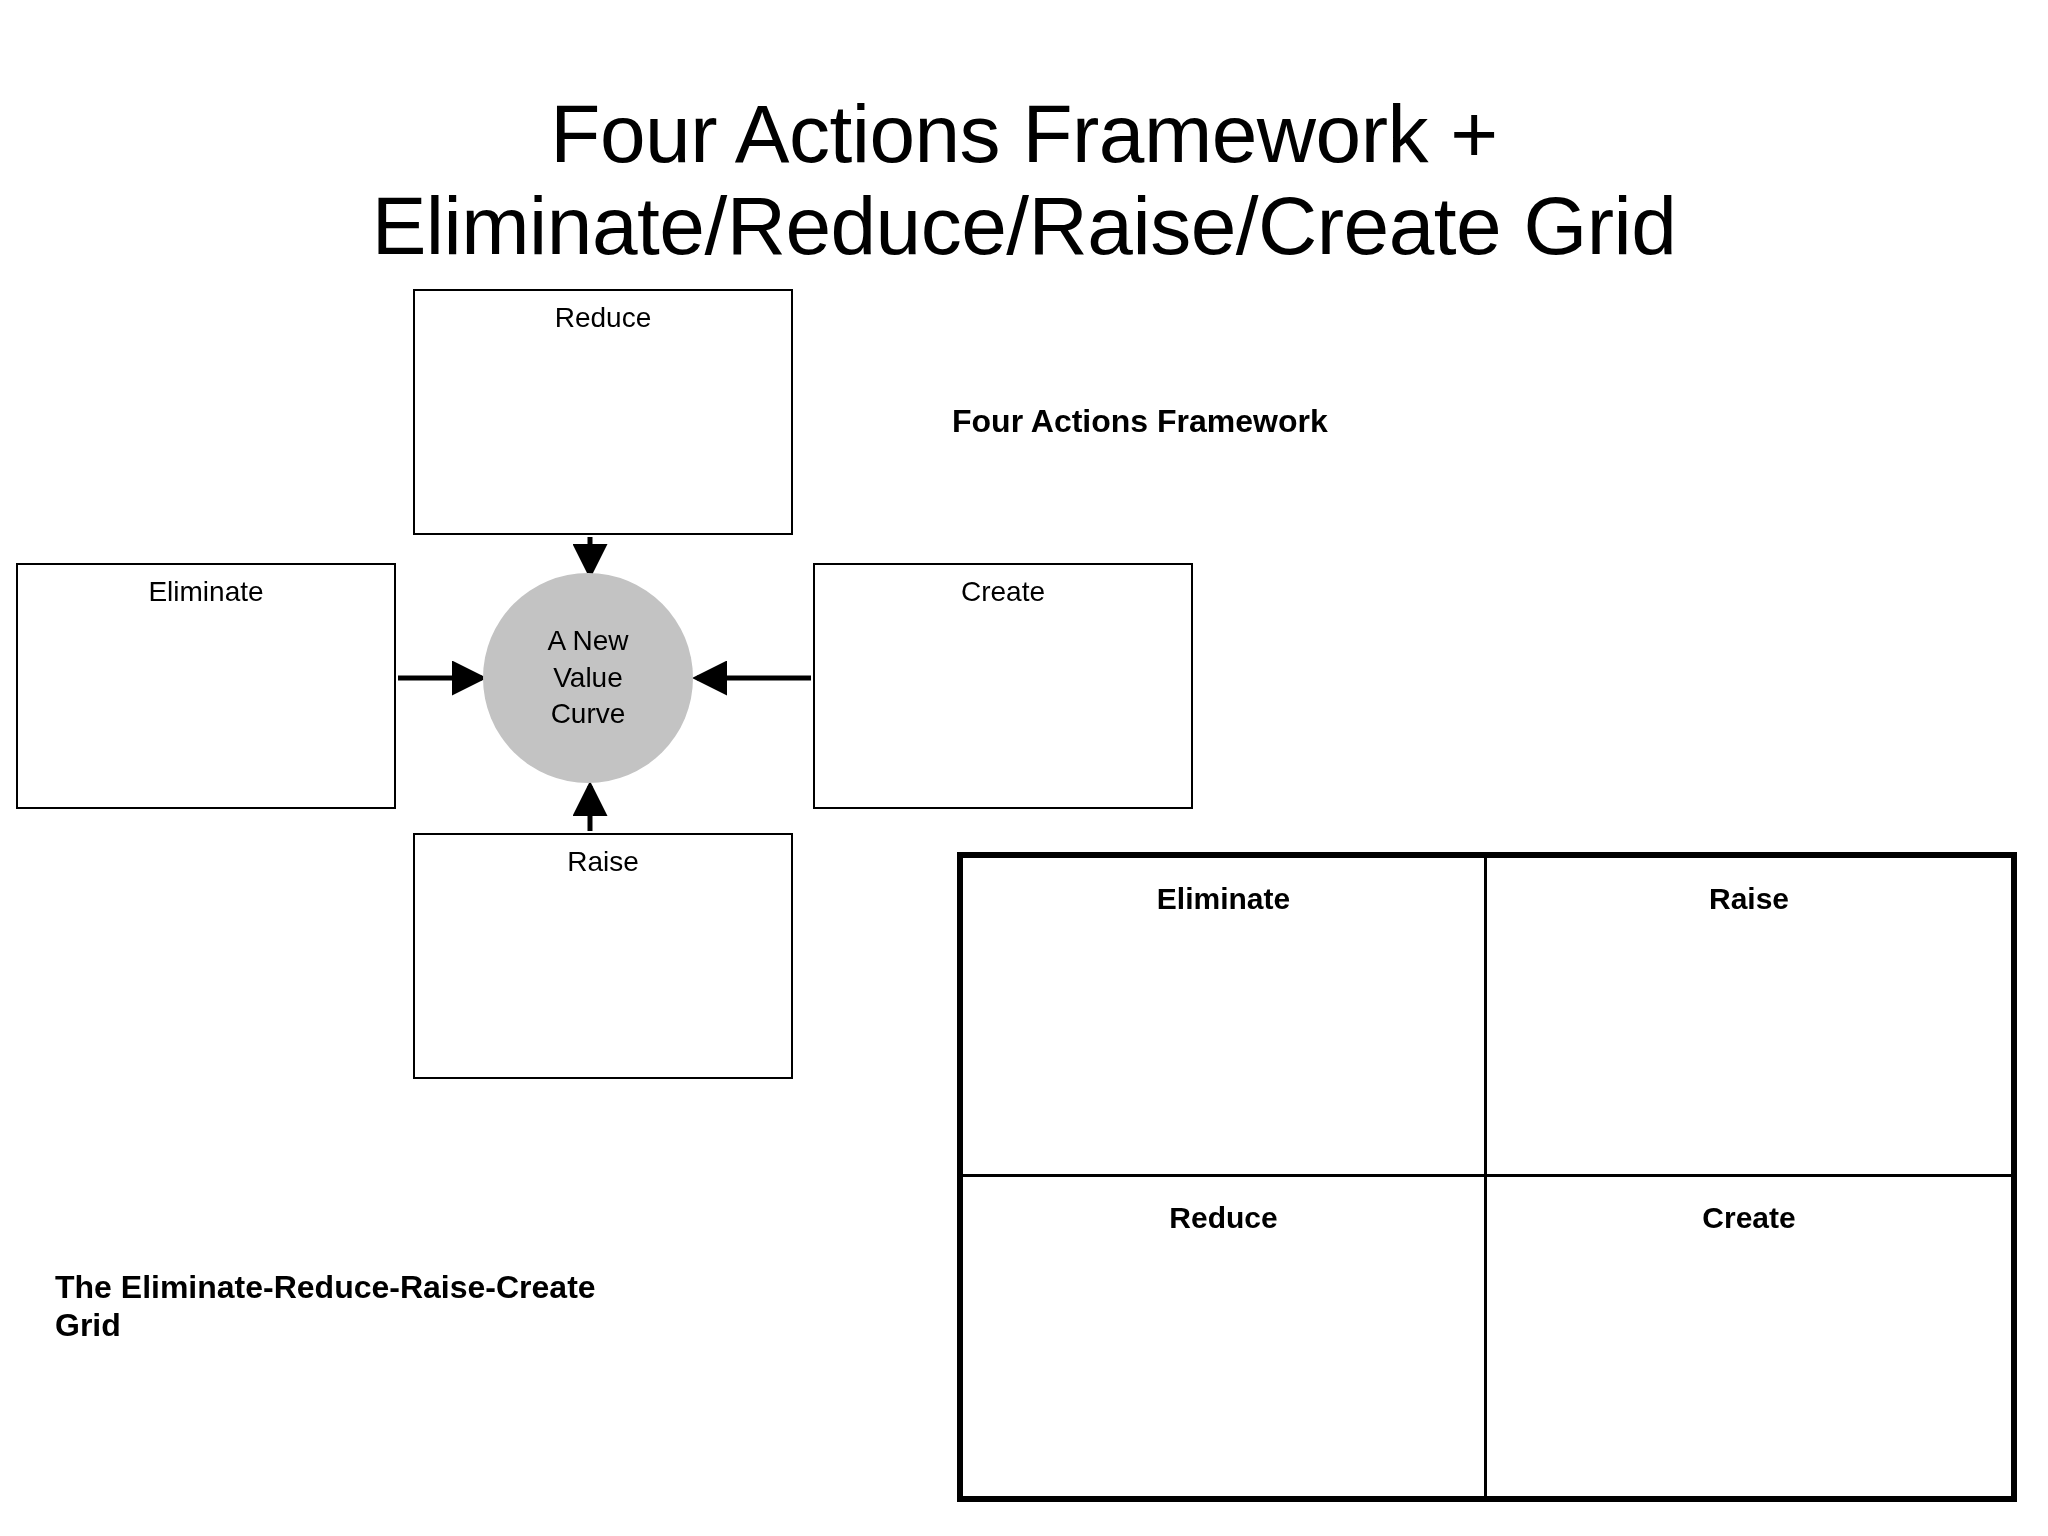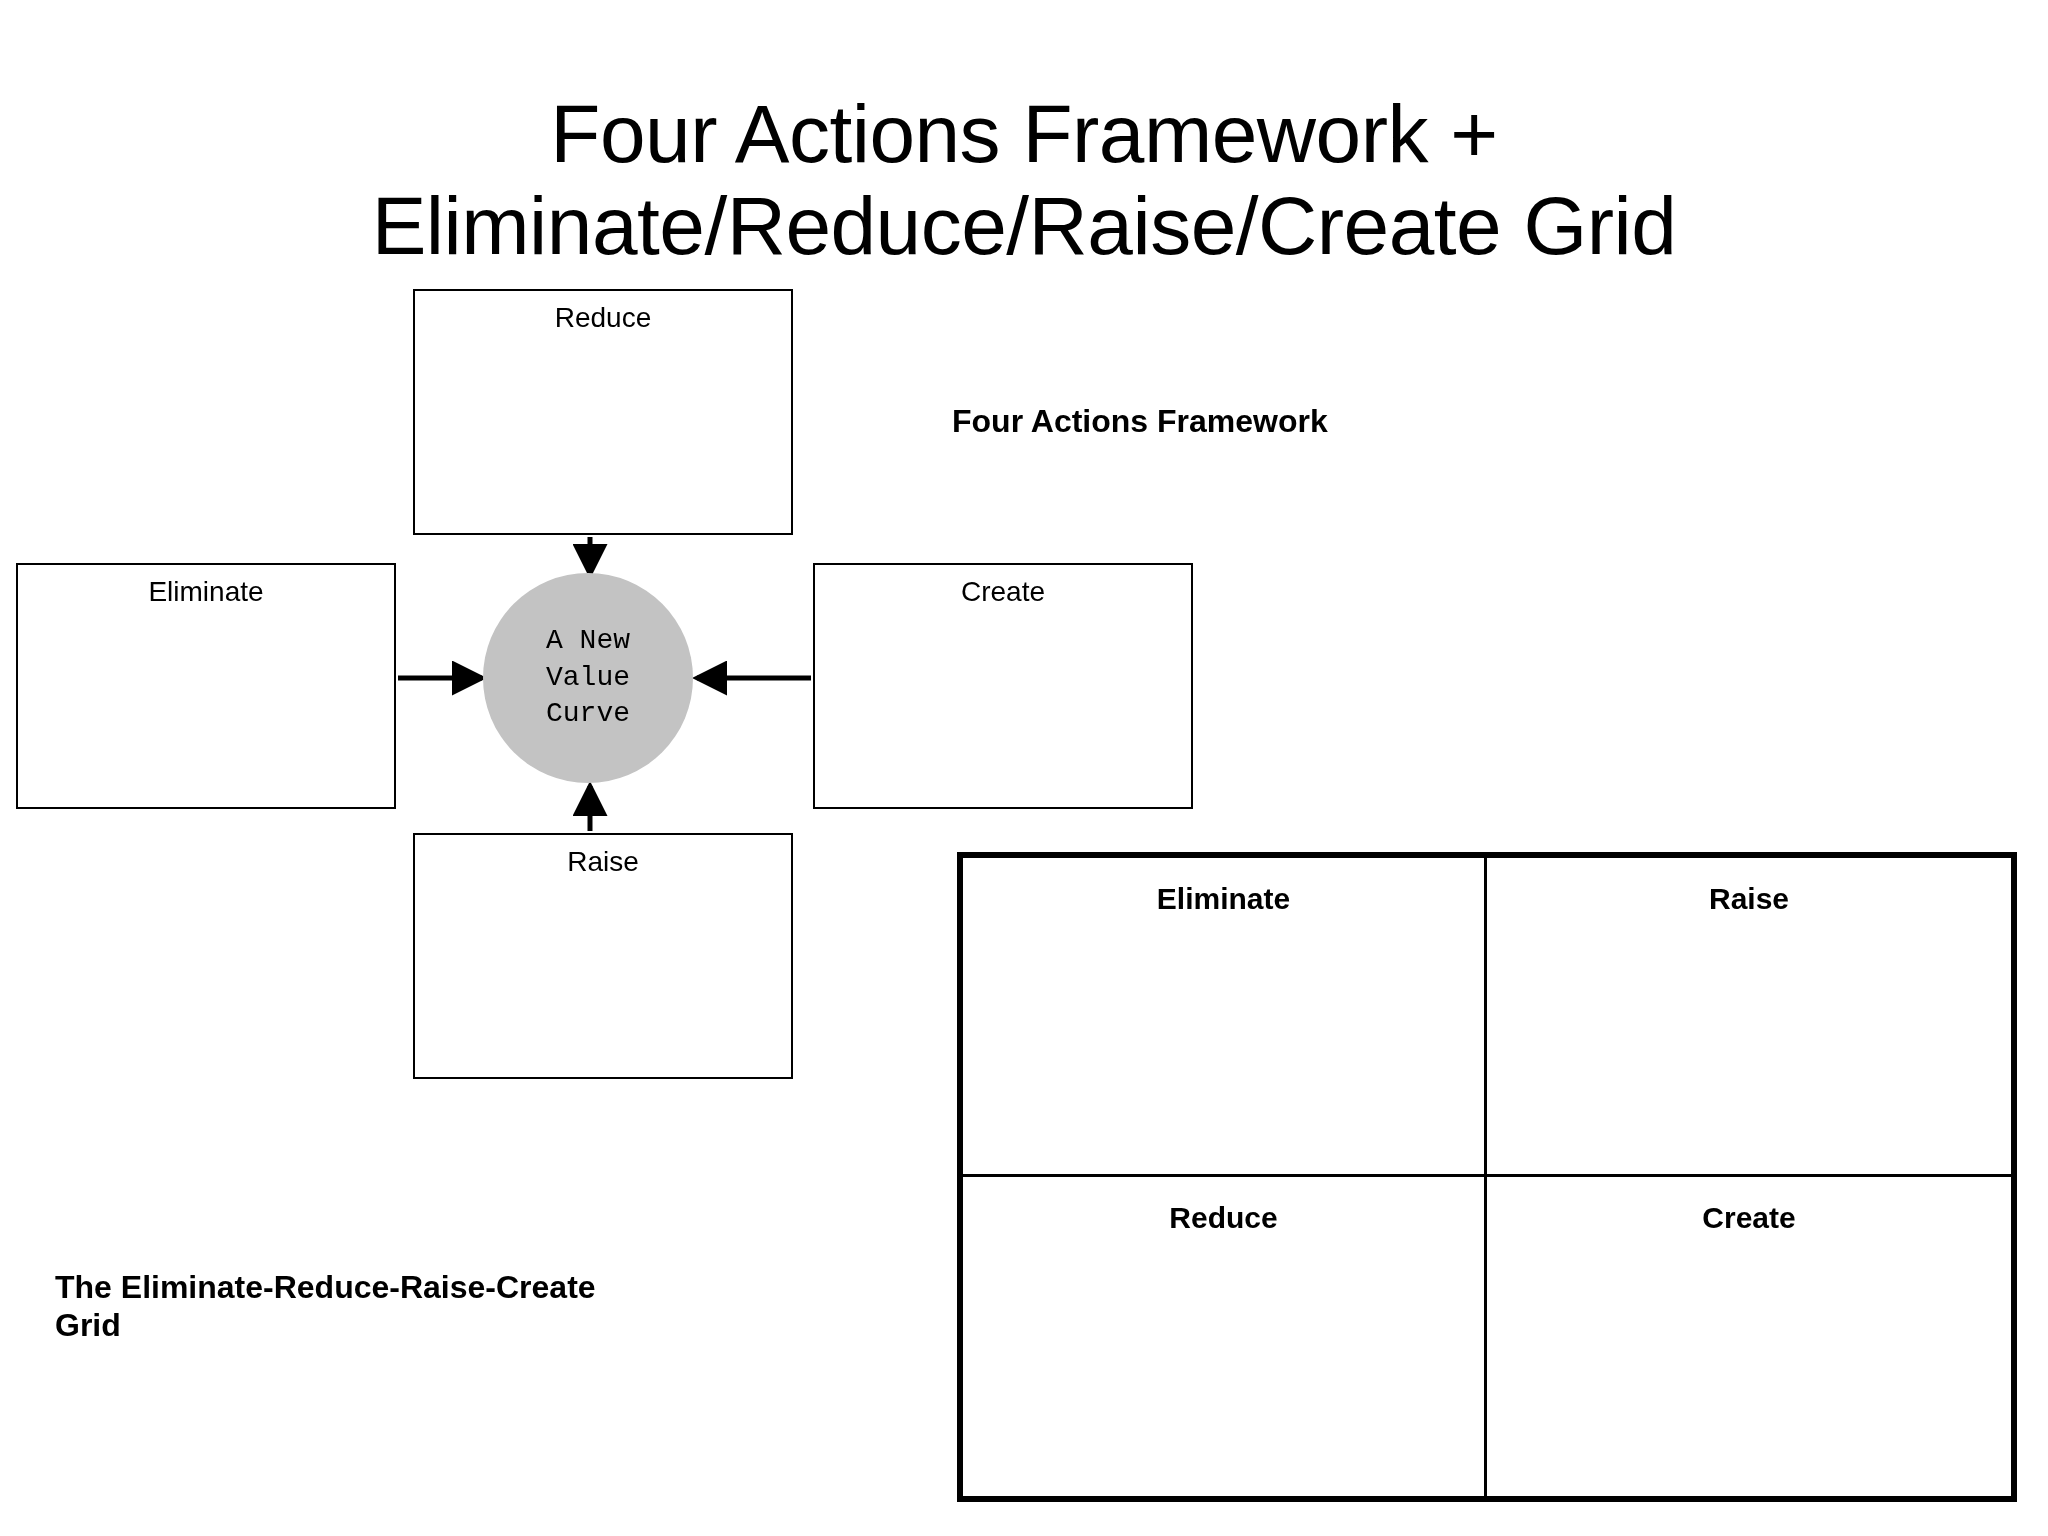--- a/index.html
+++ b/index.html
@@ -61,21 +61,20 @@
     left: 483px;
     top: 573px;
     width: 210px;
     height: 210px;
     border-radius: 50%;
     background: #c3c3c3;
     display: flex;
     align-items: center;
     justify-content: center;
     box-sizing: border-box;
-    font-family: Liberation Mono, monospace;
   }
   .fa-circle-label {
     text-align: center;
     font-size: 28px;
     line-height: 1.32;
     white-space: pre-line;
   }
 
   .fa-arrows {
     position: absolute;

